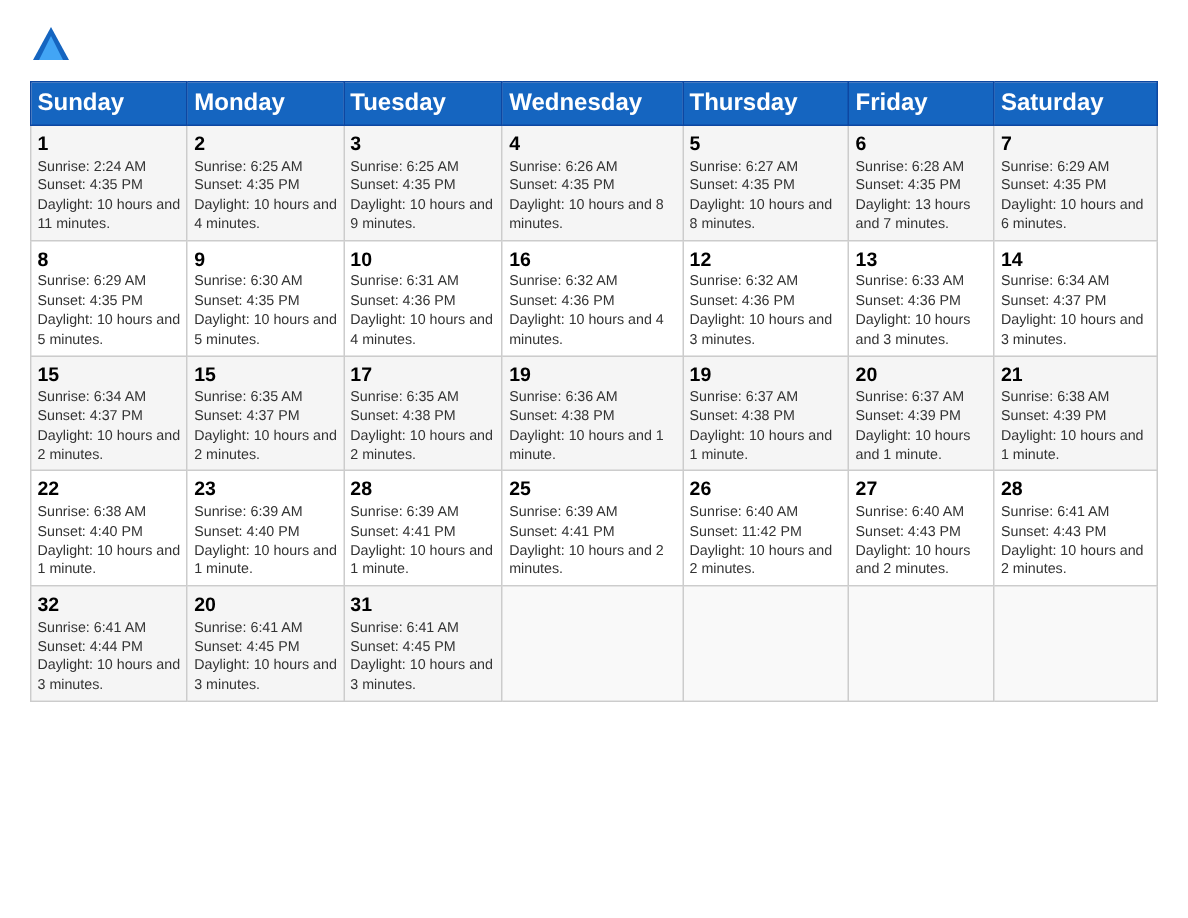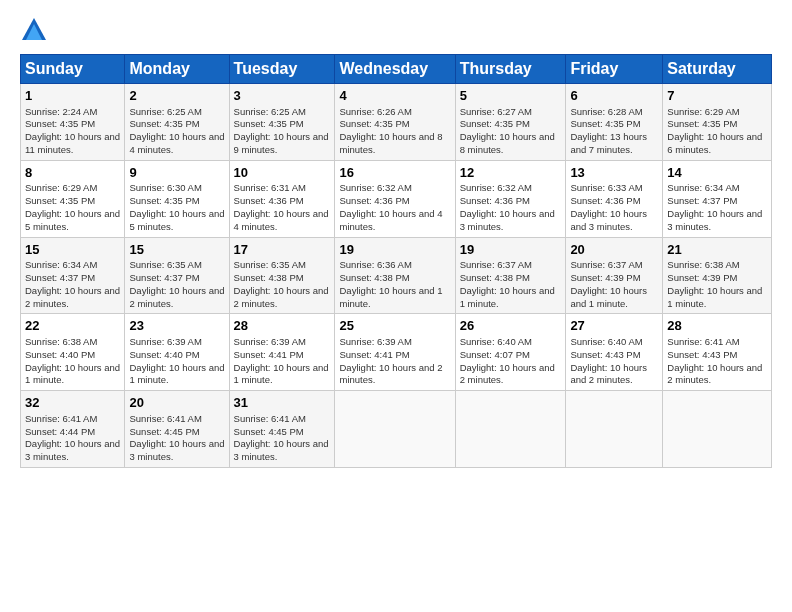--- a/index.html
+++ b/index.html
@@ -277,21 +277,21 @@
           </td>
           <td>
             <span class="day-num">25</span>
             <span class="cell-text">Sunrise: 6:39 AM</span>
             <span class="cell-text">Sunset: 4:41 PM</span>
             <span class="cell-text">Daylight: 10 hours and 2 minutes.</span>
           </td>
           <td>
             <span class="day-num">26</span>
             <span class="cell-text">Sunrise: 6:40 AM</span>
-            <span class="cell-text">Sunset: 4:07 PM</span>
+            <span class="cell-text">Sunset: 11:42 PM</span>
             <span class="cell-text">Daylight: 10 hours and 2 minutes.</span>
           </td>
           <td>
             <span class="day-num">27</span>
             <span class="cell-text">Sunrise: 6:40 AM</span>
             <span class="cell-text">Sunset: 4:43 PM</span>
             <span class="cell-text">Daylight: 10 hours and 2 minutes.</span>
           </td>
           <td>
             <span class="day-num">28</span>

